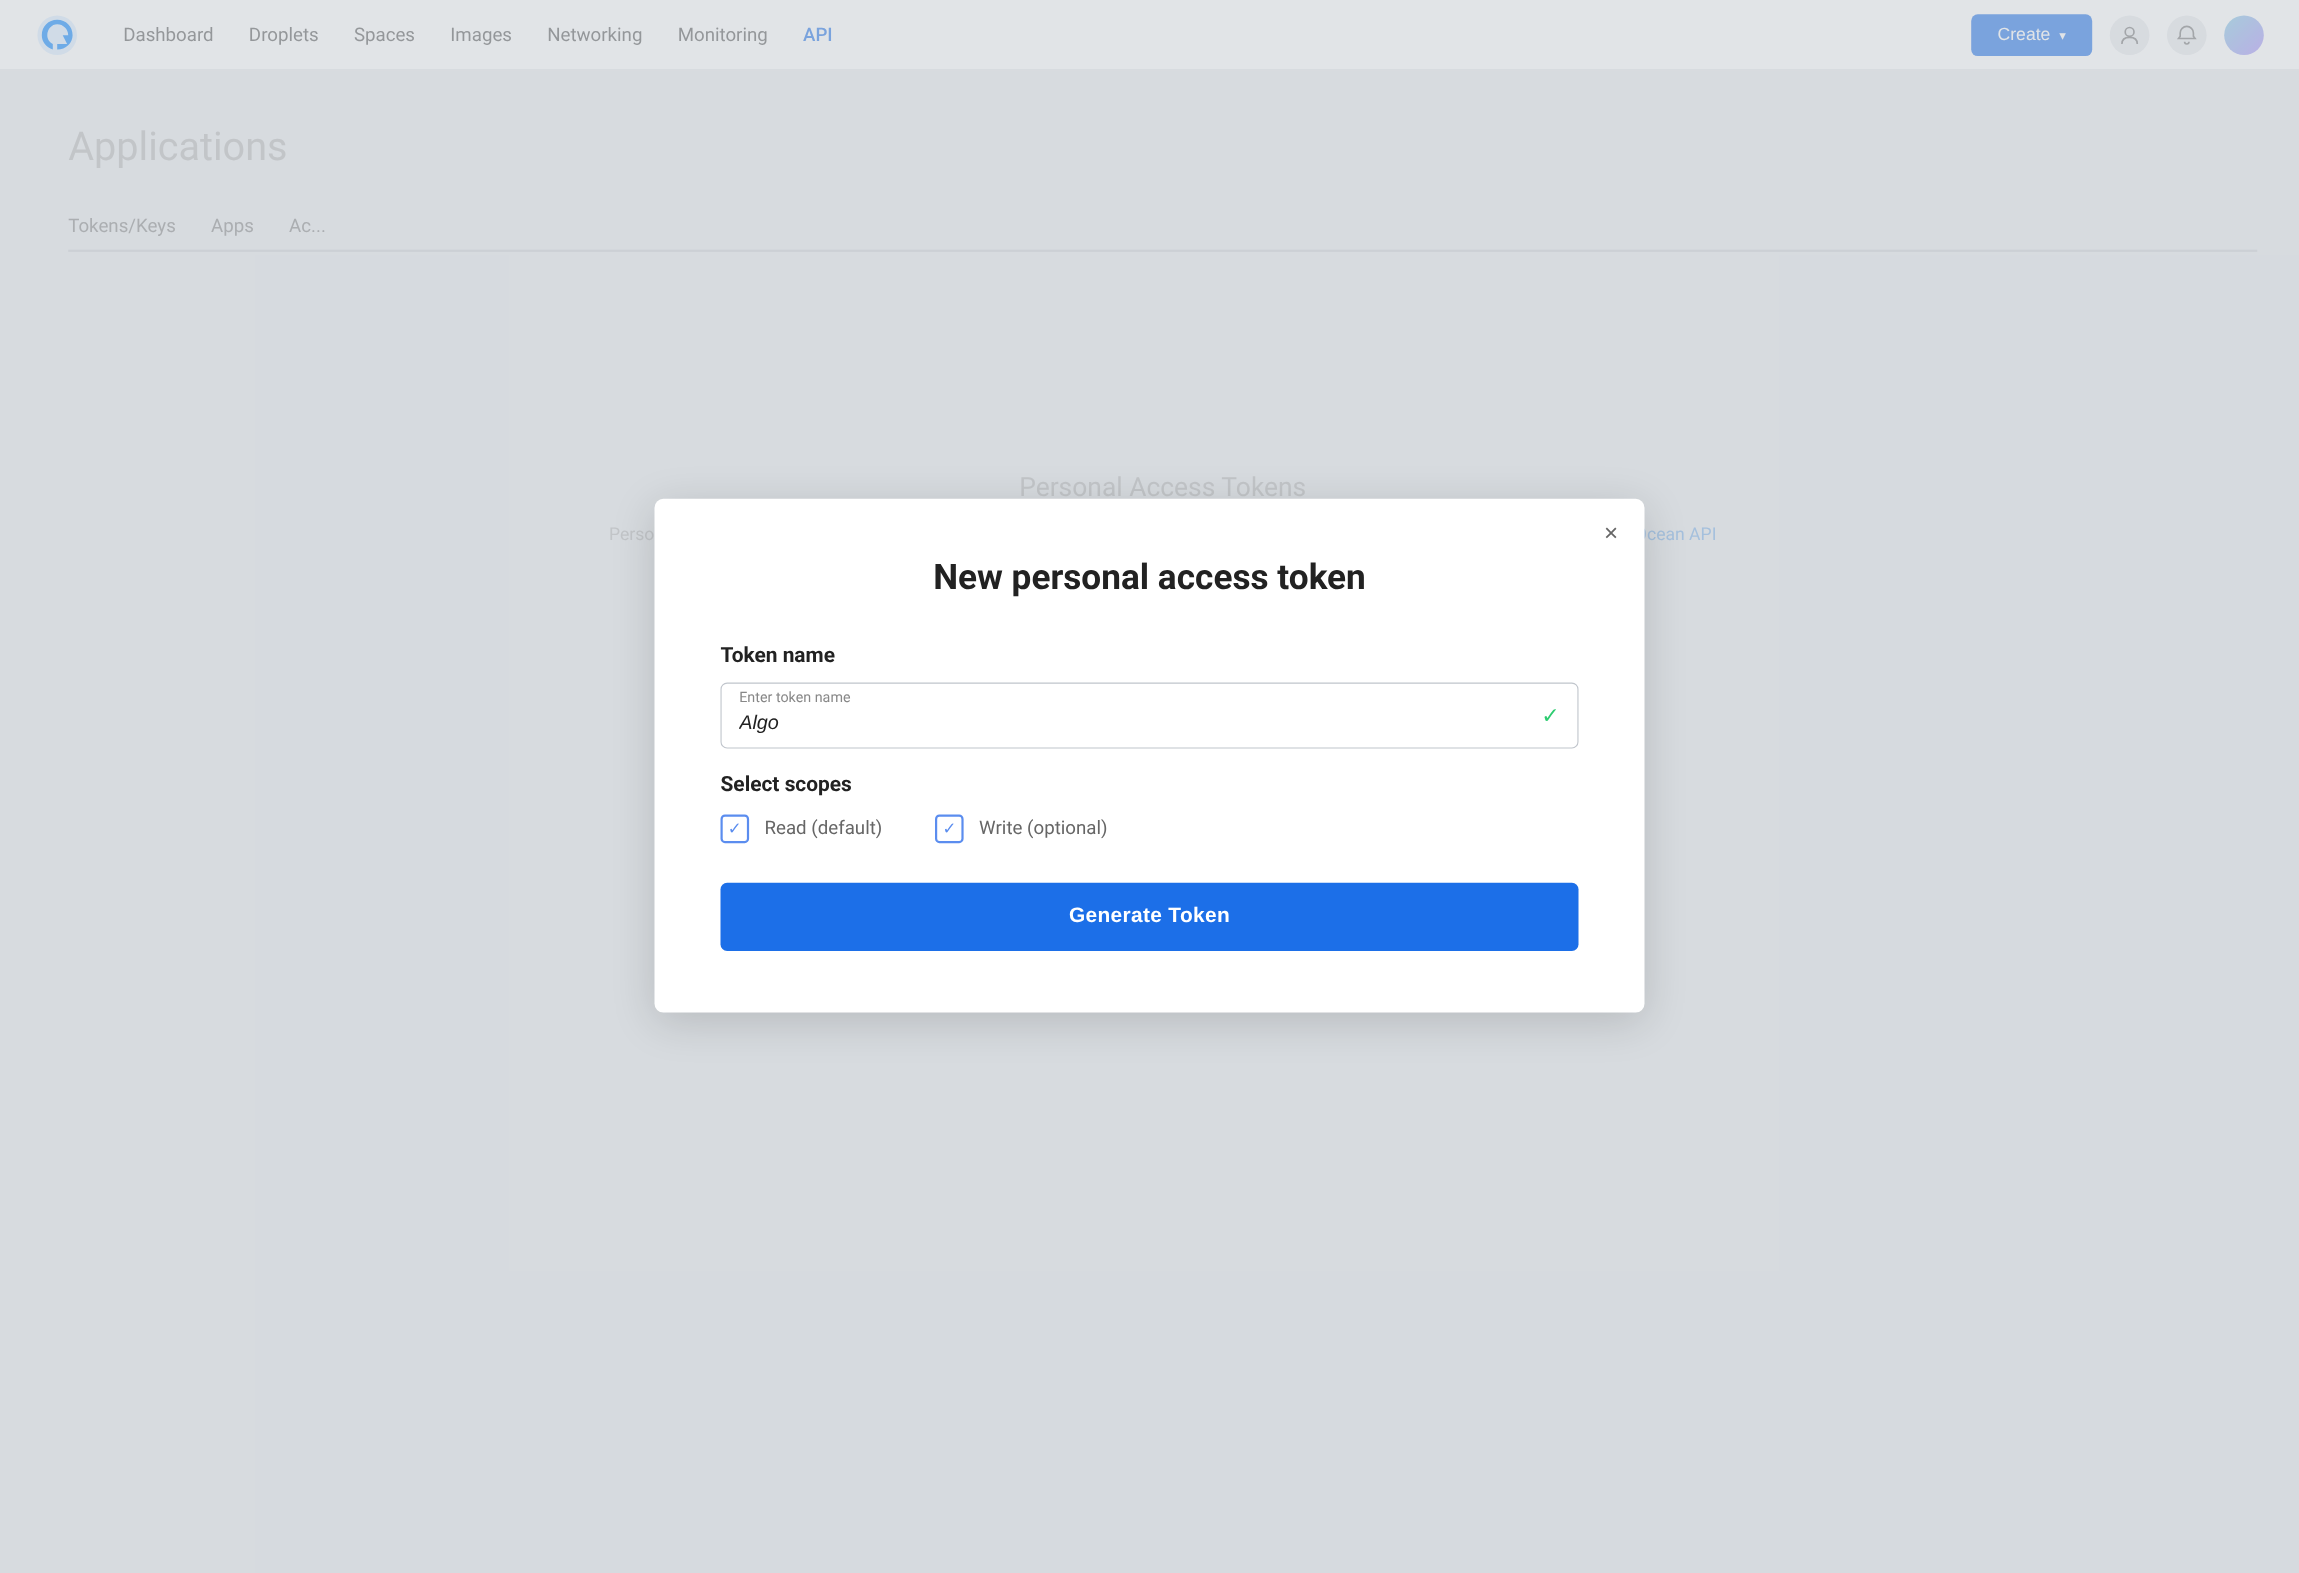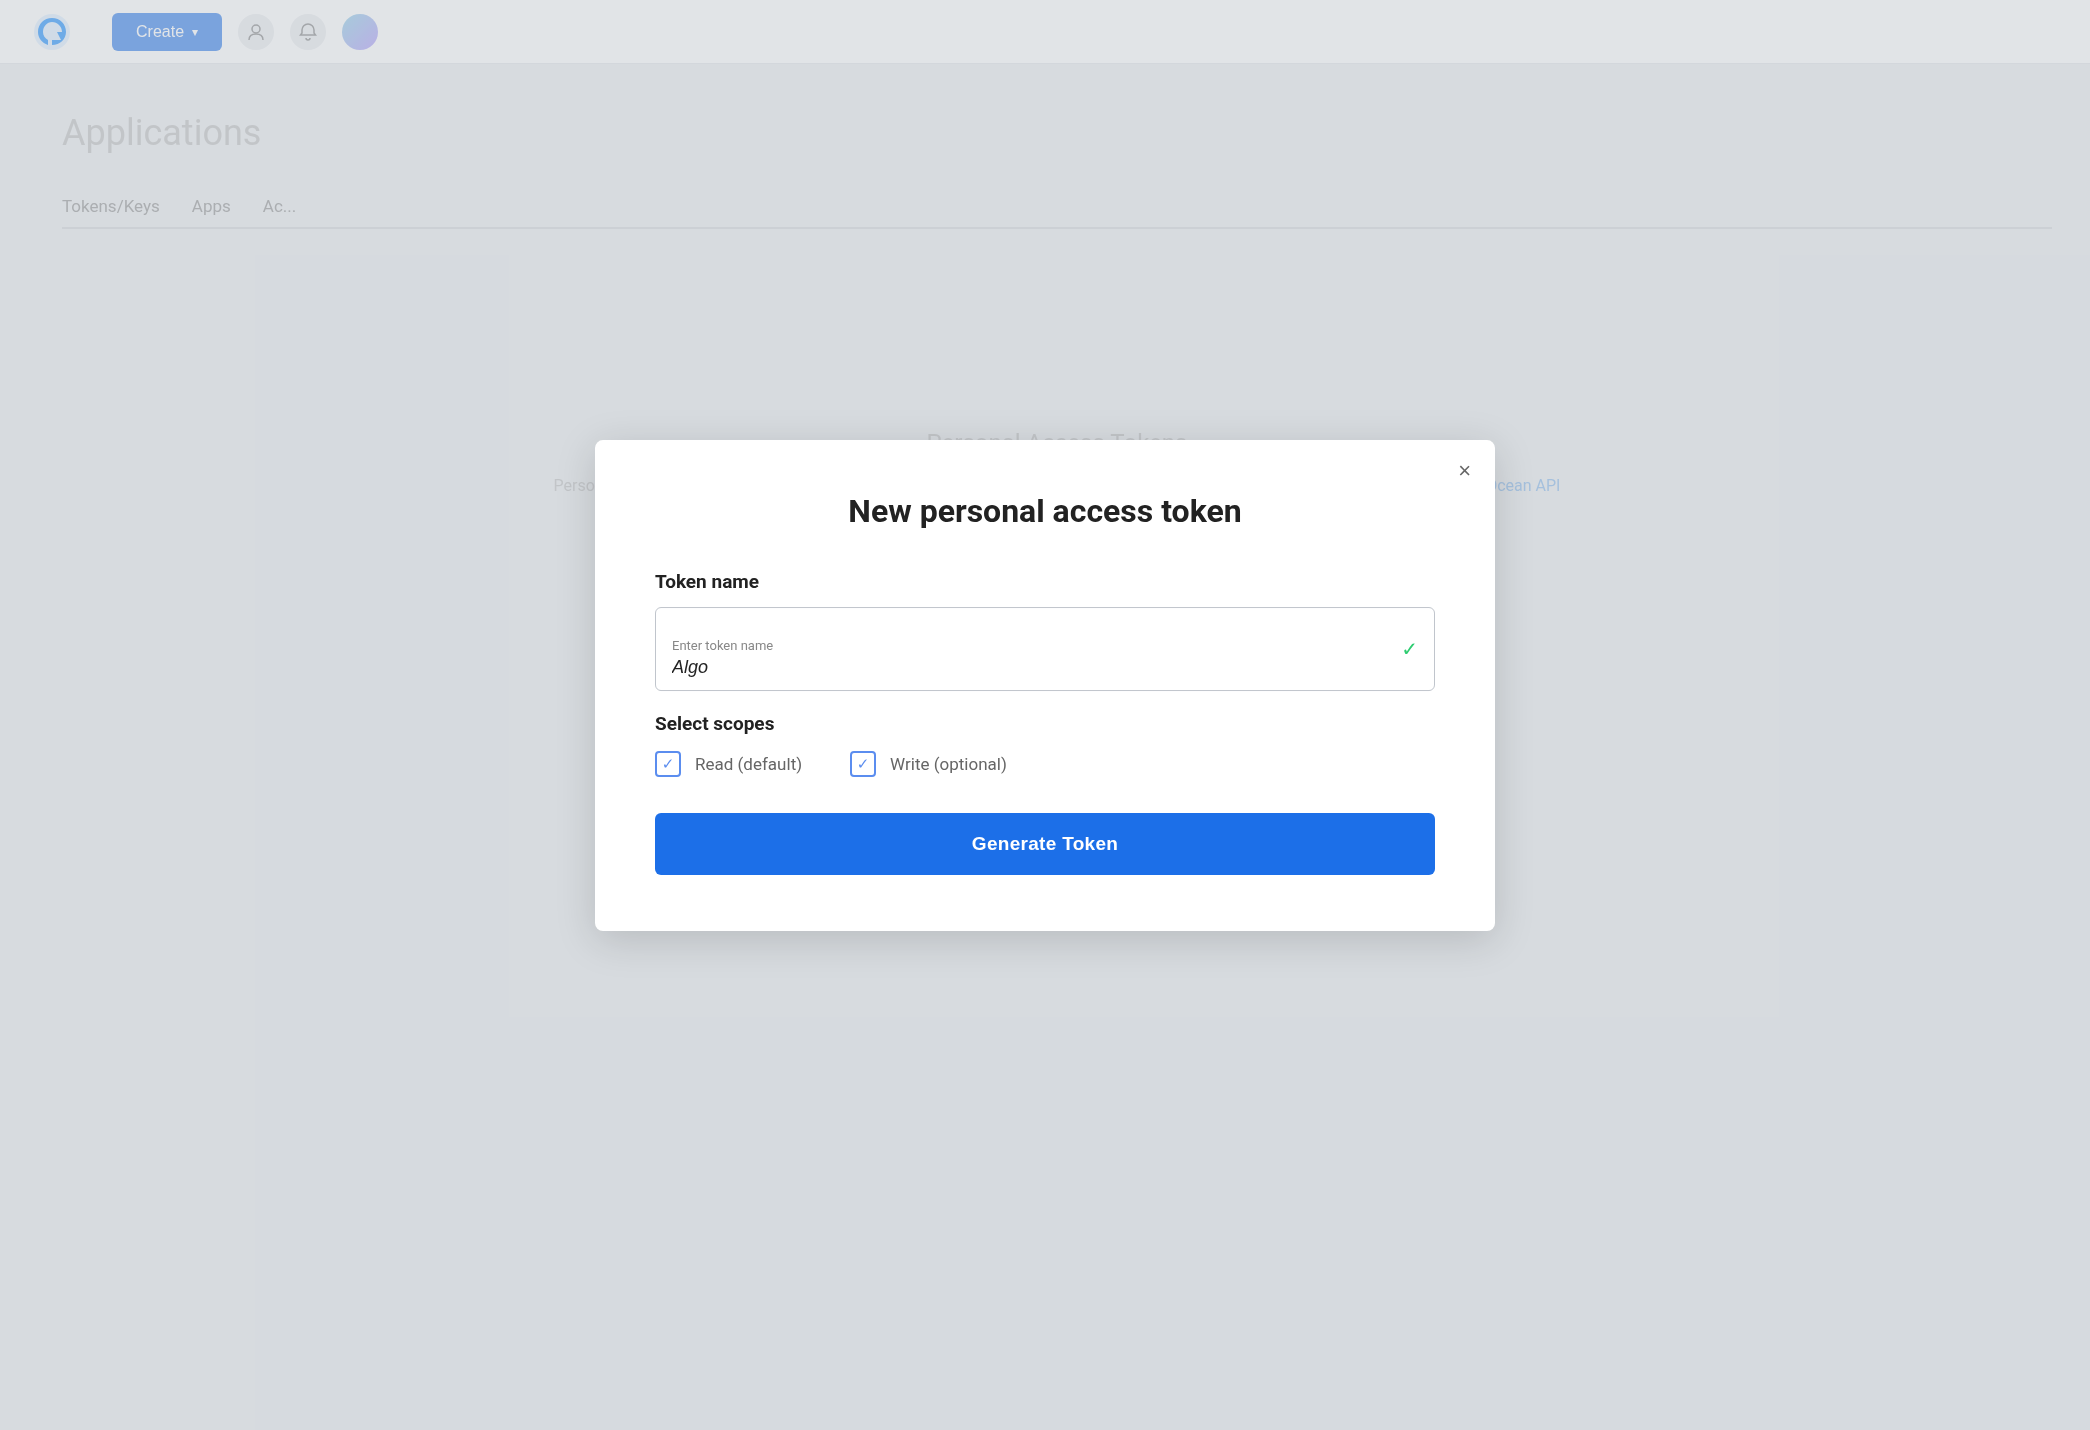--- a/index.html
+++ b/index.html
@@ -192,21 +192,21 @@
     .form-label {
       font-size: 19px;
       font-weight: 700;
       color: #222;
       margin-bottom: 14px;
       display: block;
     }
     .token-input-wrapper {
       border: 1.5px solid #c0c5cc;
       border-radius: 6px;
-      padding: 30px 16px 12px;
+      padding: 6px 16px 12px;
       position: relative;
       margin-bottom: 21px;
     }
     .token-input-label {
       font-size: 13px;
       color: #888;
       display: block;
       margin-bottom: 4px;
     }
     .token-input {
@@ -275,20 +275,29 @@
 
 <nav class="navbar">
 
   <div class="navbar-logo">
     <svg viewBox="0 0 40 40" width="40" height="40">
       <circle cx="20" cy="20" r="18" fill="#0080ff" opacity="0.15"></circle>
       <path d="M20 6 C12 6, 6 12, 6 20 C6 26, 10 31, 16 33 L16 28 C13 26.5, 11 23.5, 11 20 C11 14.5, 15 10, 20 10 C25.5 10, 30 14.5, 30 20 L25 20 L29 28 L20 28 L20 33 C28 33, 34 27, 34 20 C34 12, 28 6, 20 6Z" fill="#0080ff"></path>
     </svg>
   </div>
 
+  <div class="navbar-links">
+    <a class="navbar-link">Dashboard</a>
+    <a class="navbar-link">Droplets</a>
+    <a class="navbar-link">Spaces</a>
+    <a class="navbar-link">Images</a>
+    <a class="navbar-link">Networking</a>
+    <a class="navbar-link">Monitoring</a>
+    <a class="navbar-link active">API</a>
+  </div>
 
   <div class="navbar-right">
     <button class="create-btn">
       <span>Create</span>
       <span class="chevron">▾</span>
     </button>
     <div class="nav-icon">
       <svg width="20" height="20" viewBox="0 0 20 20" fill="none">
         <circle cx="10" cy="7" r="4" stroke="#777" stroke-width="1.5"></circle>
         <path d="M3 18c0-4 3-6 7-6s7 2 7 6" stroke="#777" stroke-width="1.5"></path>

